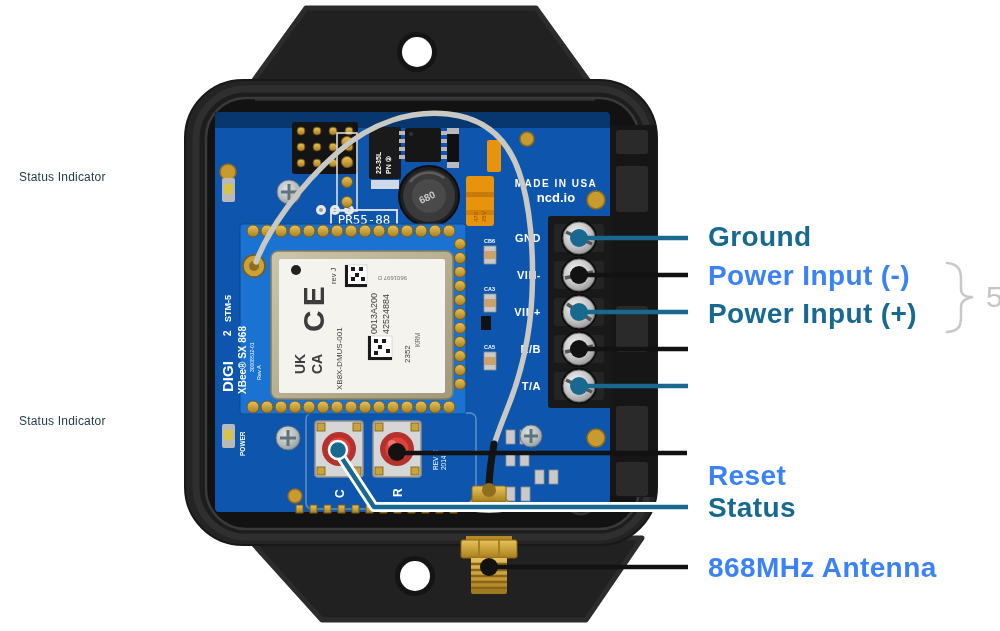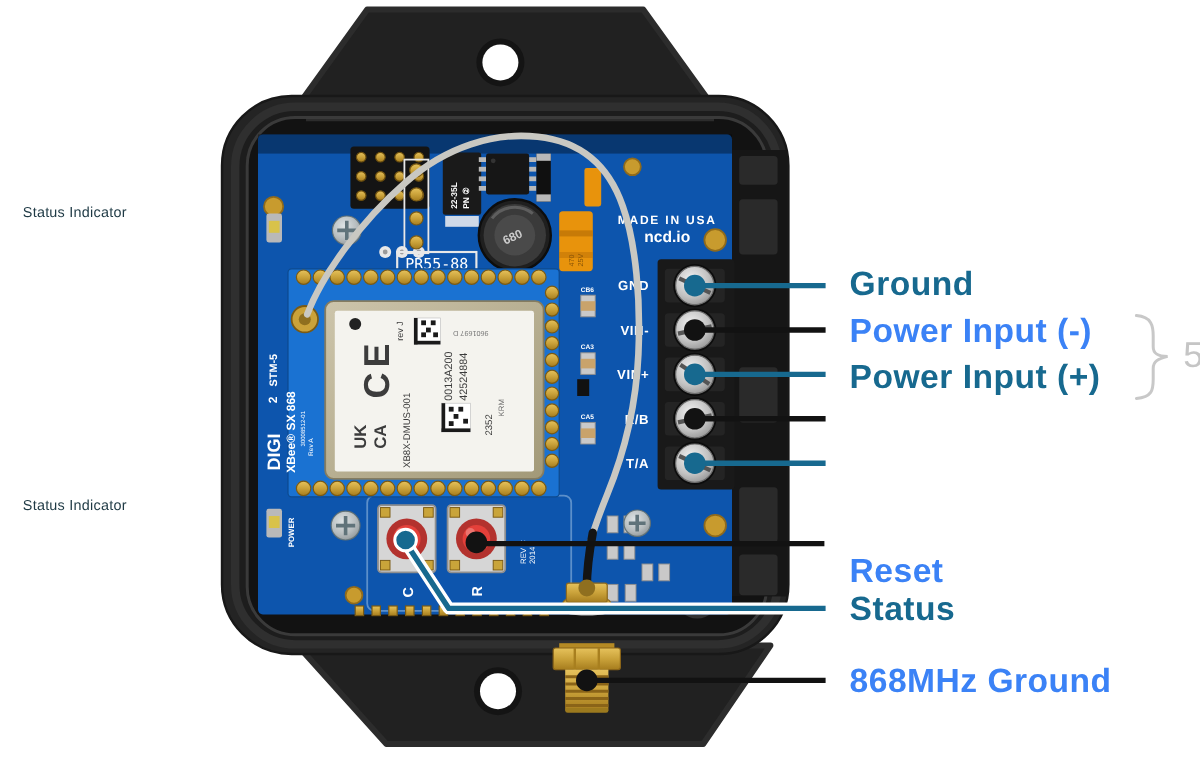--- a/index.html
+++ b/index.html
@@ -432,17 +432,17 @@
 </svg>
 
 <div class="side-label" style="top:166px;">Status Indicator</div>
 <div class="side-label" style="top:410px;">Status Indicator</div>
 
 <div class="r-label teal" style="top:237px;">Ground</div>
 <div class="r-label dark" style="top:276px;">Power Input (-)</div>
 <div class="r-label teal" style="top:314px;">Power Input (+)</div>
 <div class="r-label dark" style="top:476px;">Reset</div>
 <div class="r-label teal" style="top:508px;">Status</div>
-<div class="r-label dark" style="top:568px;">868MHz Ground</div>
+<div class="r-label dark" style="top:568px;">868MHz Antenna</div>
 
 <div class="brace-note">5</div>
 
 </div>
 
 </body></html>

